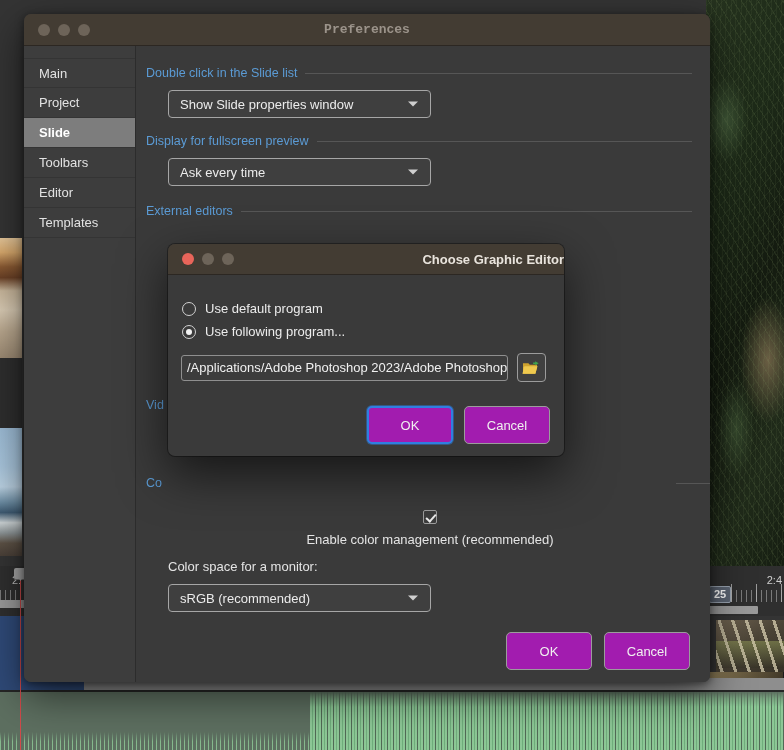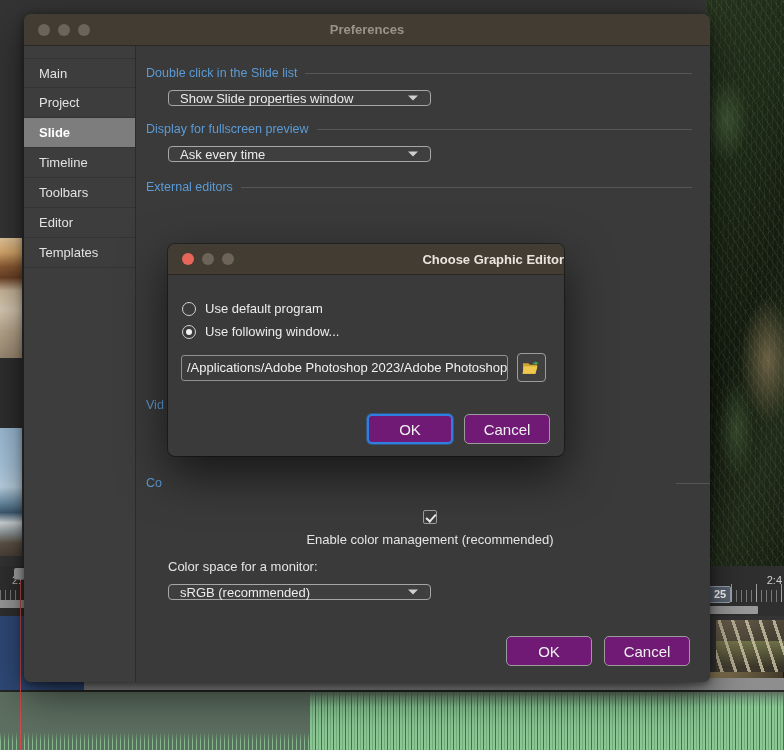--- a/index.html
+++ b/index.html
@@ -201,20 +201,21 @@
     height:32px; background:#433c33;
     display:flex; align-items:center; position:relative;
     border-bottom:1px solid #2c2722;
   }
   .traffic { display:flex; gap:8px; padding-left:14px; }
   .dot { width:12px; height:12px; border-radius:50%; background:#6d6459; }
   .prefs-title {
     position:absolute; left:0; right:0; text-align:center;
     font-size:13px; font-weight:bold; color:#9b938a;
     pointer-events:none;
+    font-family:Liberation Mono, monospace;
   }
   .prefs-body { display:flex; height:calc(668px - 32px); }
 
   .sidebar {
     width:112px; background:#3d3d3d; border-right:1px solid #2c2c2c;
     padding-top:12px; flex:0 0 112px;
   }
   .side-item {
     height:30px; line-height:30px; padding-left:15px;
     font-size:13px; color:#e2e2e2;
@@ -231,21 +232,21 @@
 
   .group { margin-top:10px; }
   .group-head {
     display:flex; align-items:center; gap:8px;
     font-size:12.5px; color:#5b9bd5; margin-bottom:4px;
   }
   .group-head .rule { flex:1; height:1px; background:#565656; }
 
   .combo {
     margin:10px 0 0 22px;
-    width:263px; height:16px;
+    width:263px; height:28px;
     background:#3f3f3f;
     border:1px solid #a6a6a6; border-radius:4px;
     display:flex; align-items:center;
     padding:0 8px 0 11px;
     font-size:13px; color:#ececec;
     position:relative;
   }
   .combo .caret {
     position:absolute; right:12px; top:50%; transform:translateY(-50%);
     width:0;height:0;border-left:5px solid transparent;border-right:5px solid transparent;
@@ -266,23 +267,23 @@
     transform:rotate(42deg);
   }
   .plain-label { margin:12px 0 0 22px; font-size:13px; color:#e4e4e4; }
 
   .prefs-footer {
     position:absolute; left:0; right:0; bottom:0; height:62px;
     display:flex; align-items:center; justify-content:flex-end;
     gap:12px; padding-right:20px;
   }
   .btn {
-    min-width:86px; height:30px;
-    background:#701a75; border:1px solid #9c9c9c; border-radius:5px;
-    color:#f0f0f0; font-size:15px;
+    min-width:86px; height:38px;
+    background:#a21caf; border:1px solid #9c9c9c; border-radius:5px;
+    color:#f0f0f0; font-size:13px;
     display:flex; align-items:center; justify-content:center;
     cursor:default;
   }
 
   
   .obscured { position:absolute; font-size:12.5px; color:#5b9bd5; }
 
   
   .dialog {
     position:absolute; left:168px; top:244px; width:396px; height:212px;
@@ -402,21 +403,20 @@
     </div>
     <div class="prefs-title">Preferences</div>
   </div>
 
   <div class="prefs-body">
 
     <div class="sidebar">
       <div class="side-item">Main</div>
       <div class="side-item">Project</div>
       <div class="side-item selected">Slide</div>
-      <div class="side-item">Timeline</div>
       <div class="side-item">Toolbars</div>
       <div class="side-item">Editor</div>
       <div class="side-item">Templates</div>
     </div>
 
     <div class="content">
 
       <div class="group">
         <div class="group-head">
           <span>Double click in the Slide list</span>
@@ -485,21 +485,21 @@
 
   <div class="dlg-body">
 
     <div class="radio-row">
       <span class="radio"></span>
       <span>Use default program</span>
     </div>
 
     <div class="radio-row">
       <span class="radio on"></span>
-      <span>Use following window...</span>
+      <span>Use following program...</span>
     </div>
 
     <div class="path-row">
       <div class="path-field">
         <span>/Applications/Adobe Photoshop 2023/Adobe Photoshop 2(</span>
       </div>
       <div class="folder-btn">
         <svg width="19" height="16" viewBox="0 0 19 16">
           <path d="M1 3.2h5.4l1.4 1.6h7.2v1.6H1z" fill="#cfa32e"></path>
           <path d="M1 6.2h14.4l-2.1 7.6H1z" fill="#e0b53c"></path>

